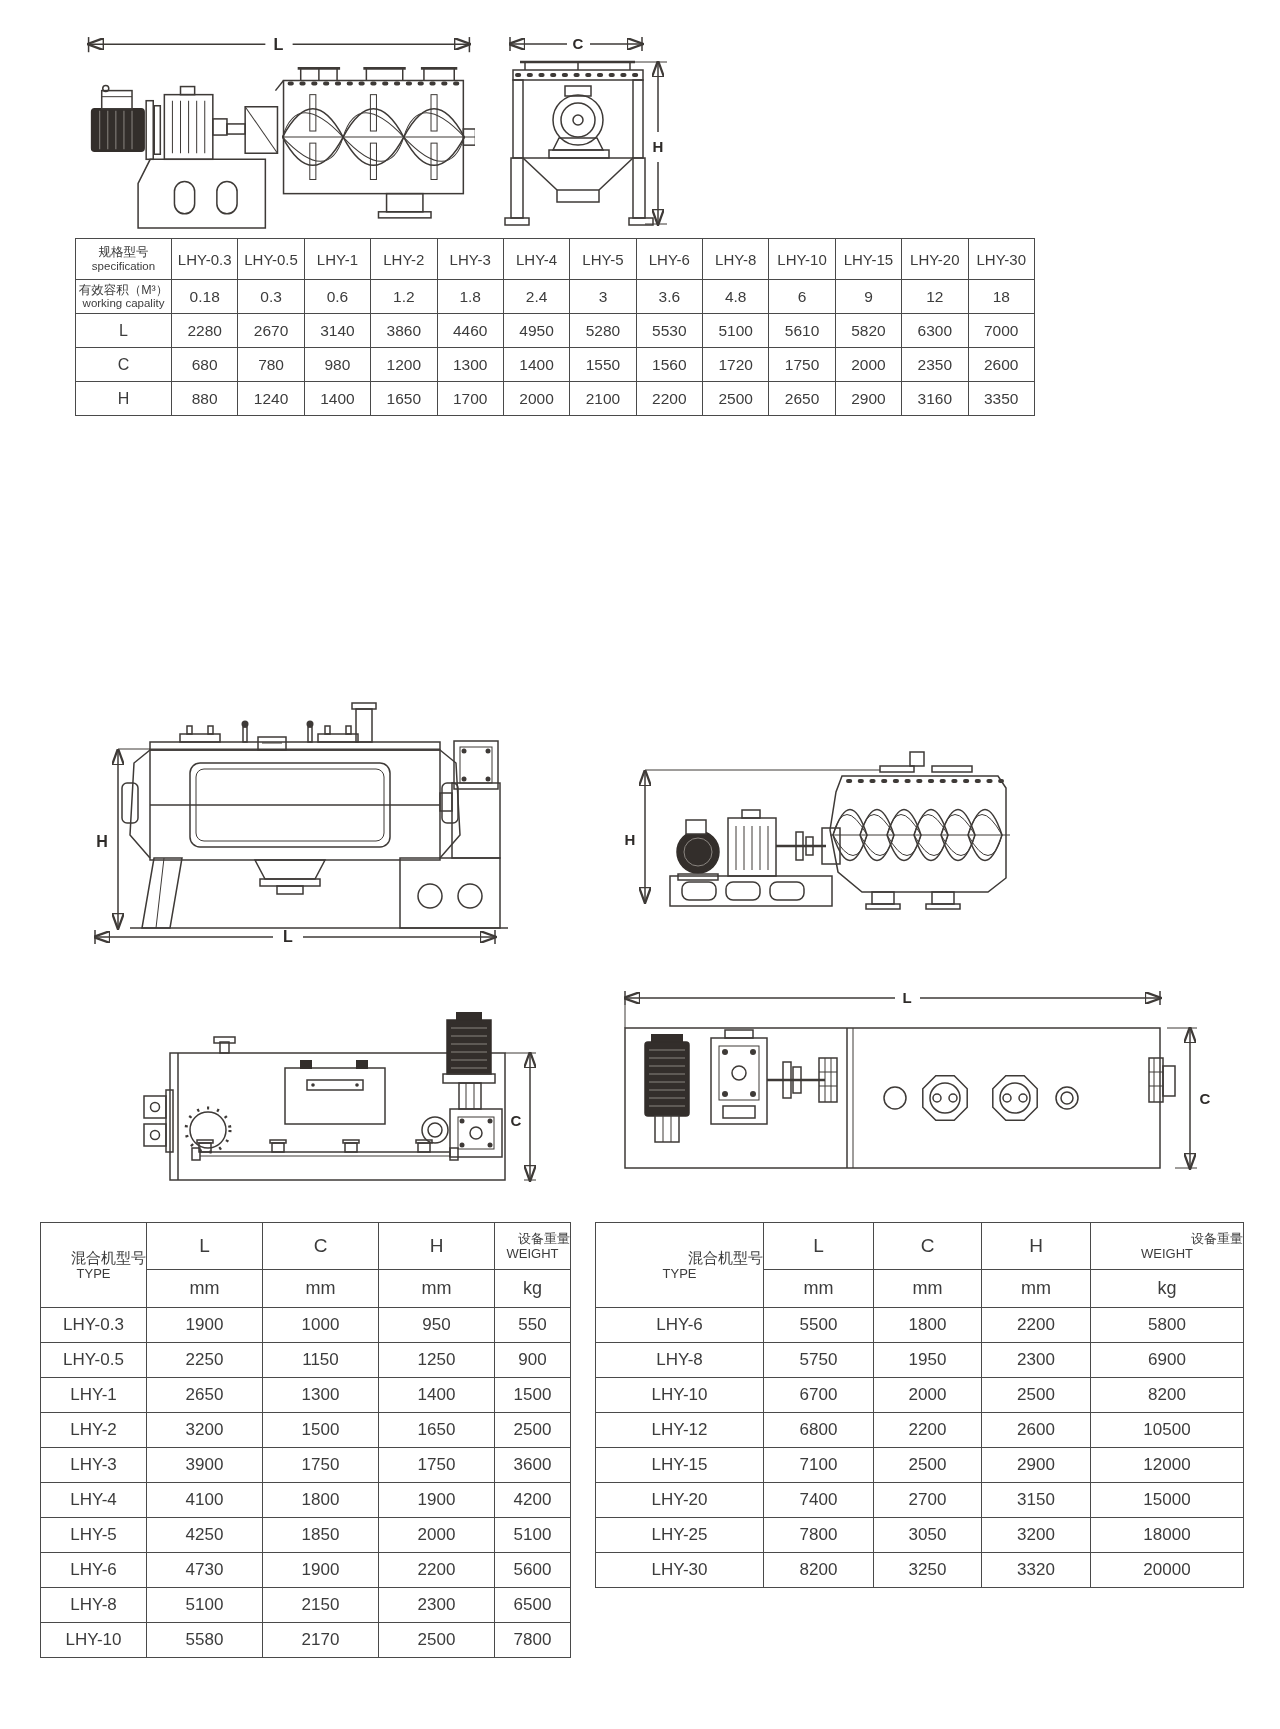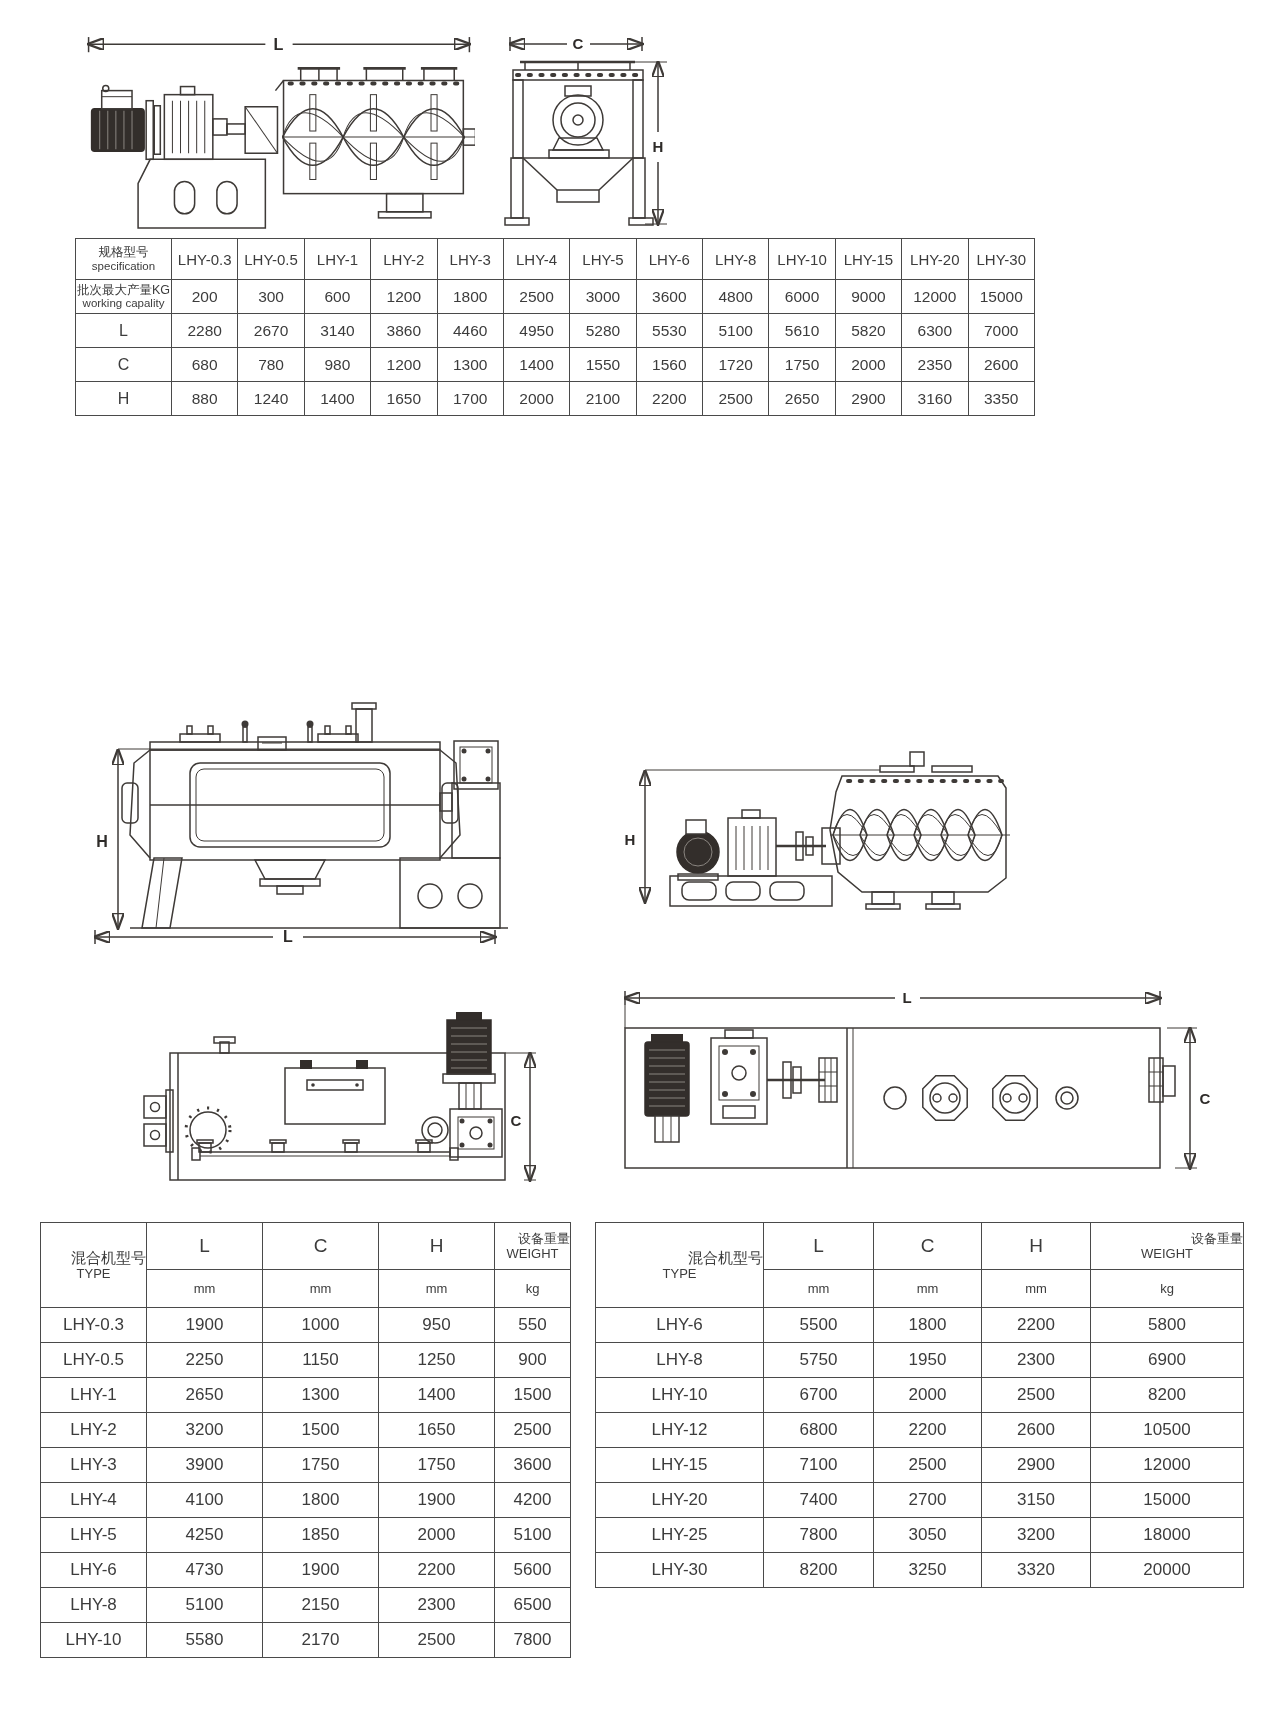--- a/index.html
+++ b/index.html
@@ -24,21 +24,21 @@
 
   .spec{left:75px;top:238px;width:960px;padding-left:25px;}
   .spec thead th{height:40px;font-size:15px;}
   .spec tbody td{height:33px;font-size:15.5px;}
   .spec tbody th{height:33px;}
   .spec .cn{font-size:12.5px;line-height:1.15;}
   .spec .en{font-size:11.5px;line-height:1.1;}
   .spec tbody th.big{font-size:16px;}
 
   .size thead tr.r1 th{height:46px;}
-  .size thead tr.r2 th{height:37px;font-size:13px;}
+  .size thead tr.r2 th{height:37px;font-size:18px;}
   .size tbody td{height:34px;font-size:17px;}
   .size .dim{font-size:19px;}
   .size .cn{font-size:15px;line-height:1.2;text-align:right;}
   .size .en{font-size:13px;line-height:1.1;}
   .size .wt .cn{font-size:13px;}
   #table-left{left:40px;top:1222px;width:530px;}
   #table-right{left:595px;top:1222px;width:648px;}
 </style>
 </head>
 <body>
@@ -191,36 +191,36 @@
           <th>LHY-8</th>
           <th>LHY-10</th>
           <th>LHY-15</th>
           <th>LHY-20</th>
           <th>LHY-30</th>
         </tr>
     </thead>
     <tbody>
         <tr>
           <th>
-            <div class="cn">批次最大产量KG</div>
+            <div class="cn">有效容积（M³）</div>
             <div class="en">working capality</div>
           </th>
-          <td>200</td>
-          <td>300</td>
-          <td>600</td>
-          <td>1200</td>
-          <td>1800</td>
-          <td>2500</td>
-          <td>3000</td>
-          <td>3600</td>
-          <td>4800</td>
-          <td>6000</td>
-          <td>9000</td>
-          <td>12000</td>
-          <td>15000</td>
+          <td>0.18</td>
+          <td>0.3</td>
+          <td>0.6</td>
+          <td>1.2</td>
+          <td>1.8</td>
+          <td>2.4</td>
+          <td>3</td>
+          <td>3.6</td>
+          <td>4.8</td>
+          <td>6</td>
+          <td>9</td>
+          <td>12</td>
+          <td>18</td>
         </tr>
         <tr>
           <th class="big">L</th>
           <td>2280</td>
           <td>2670</td>
           <td>3140</td>
           <td>3860</td>
           <td>4460</td>
           <td>4950</td>
           <td>5280</td>

